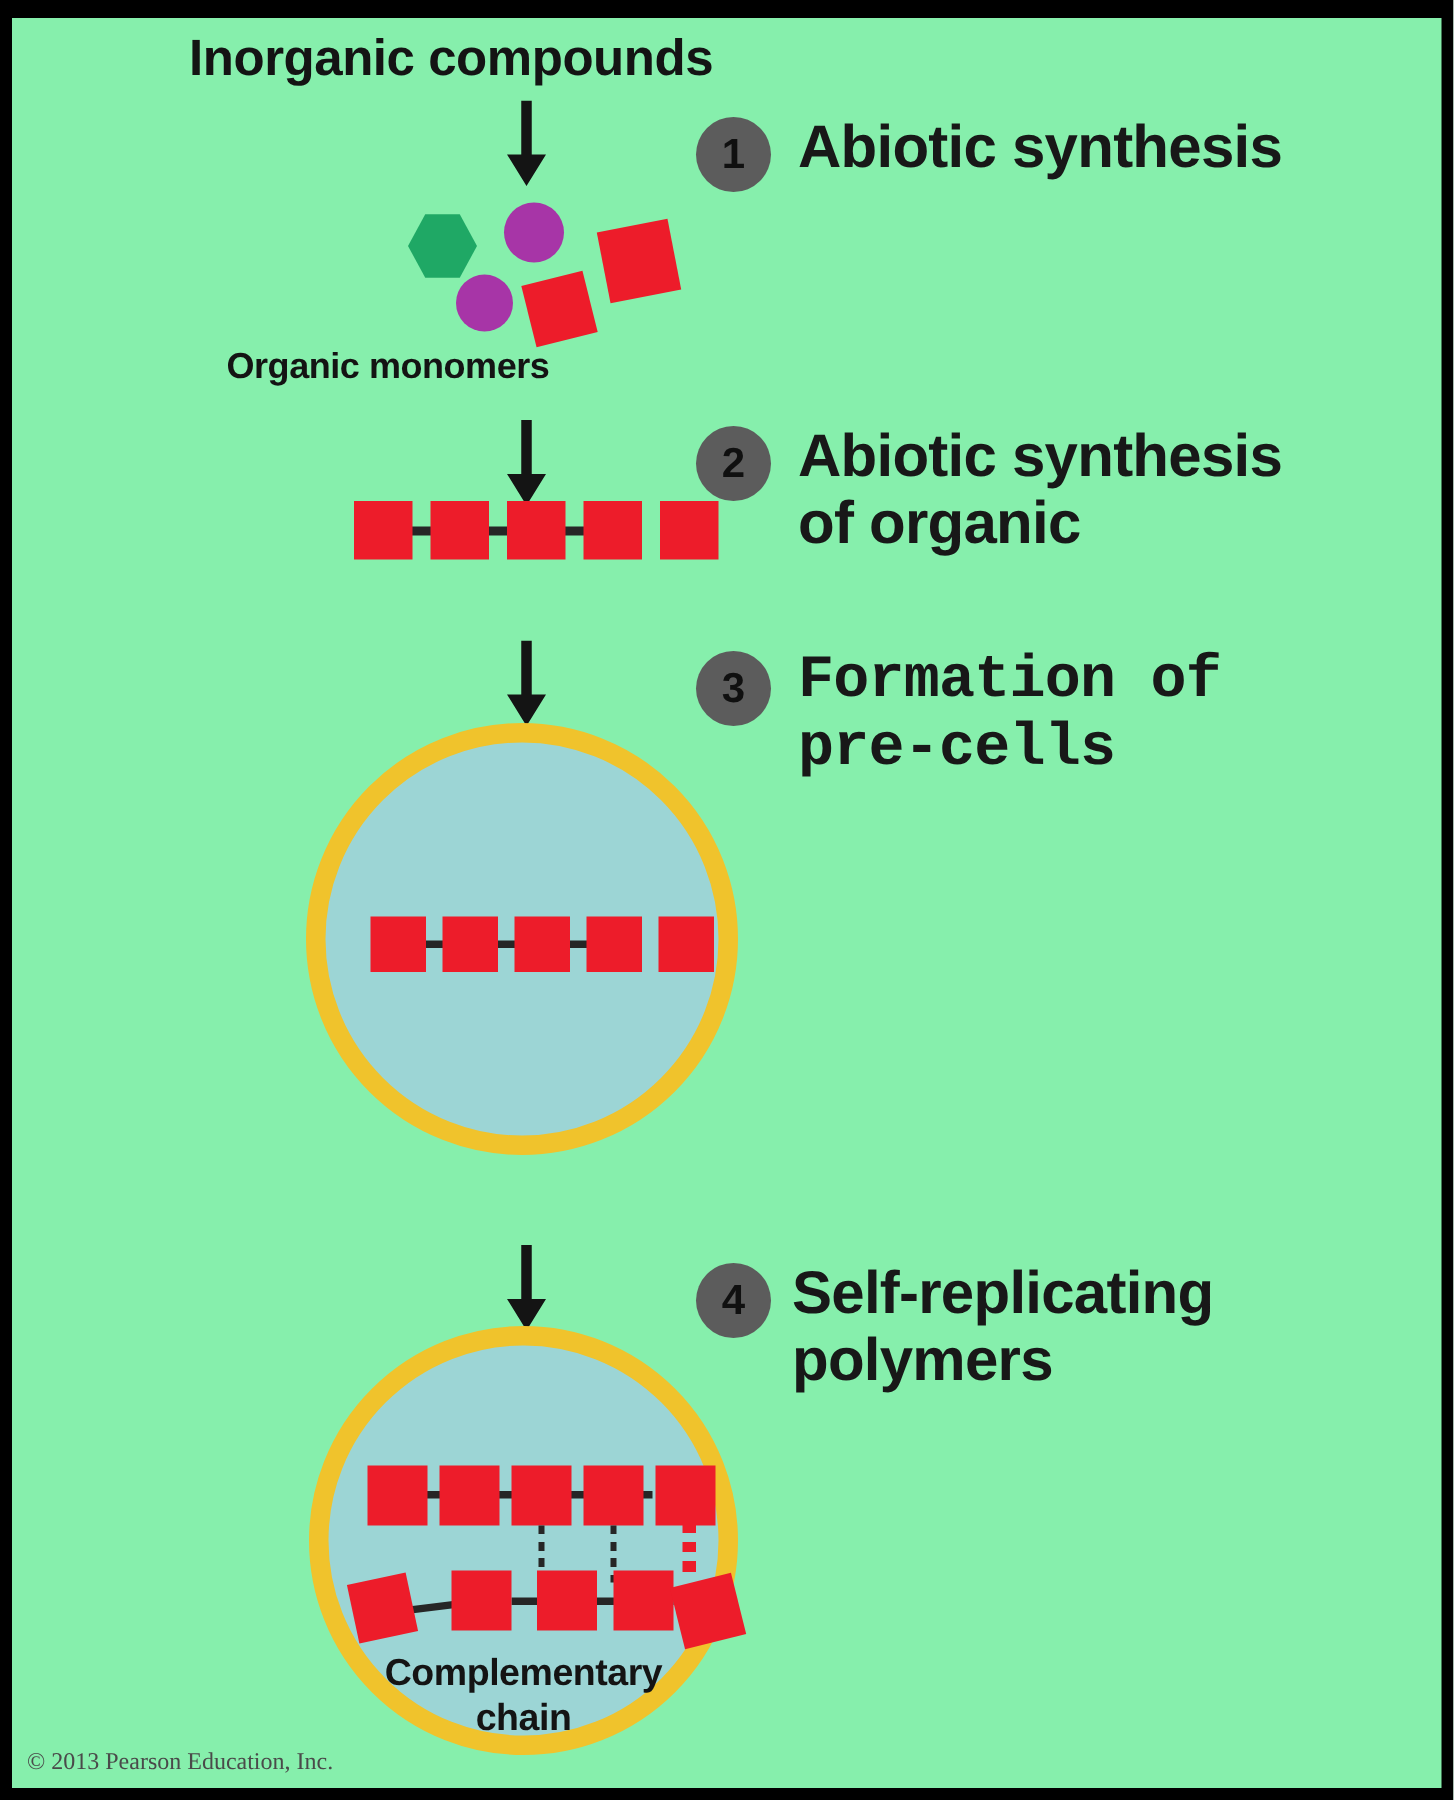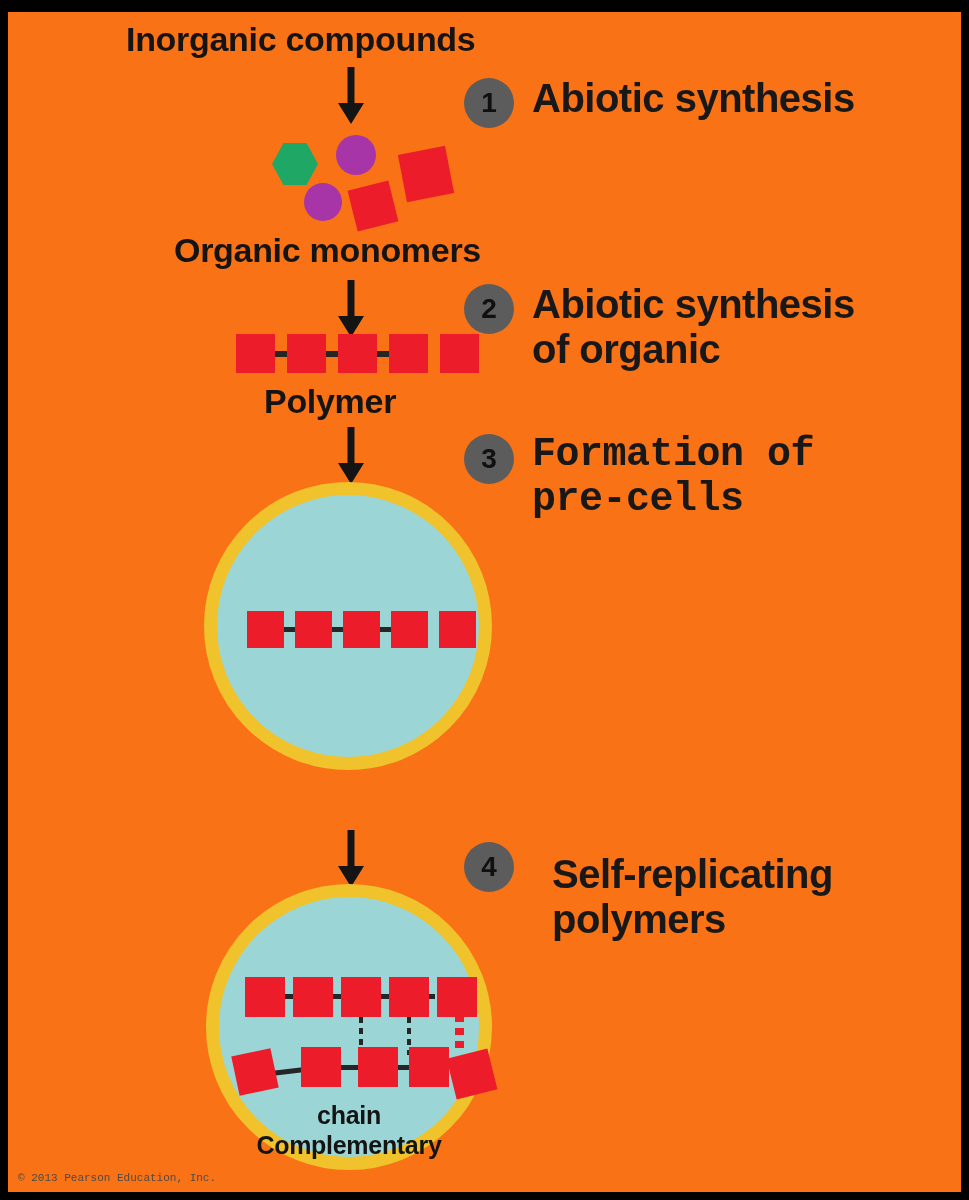--- a/index.html
+++ b/index.html
@@ -17,21 +17,21 @@
     height: 1200px;
     background: #000000;
     overflow: hidden;
   }
   #canvas {
     position: absolute;
     left: 8px;
     top: 12px;
     width: 953px;
     height: 1180px;
-    background: #f97316;
+    background: #86efac;
     overflow: hidden;
   }
 
   
   .label {
     position: absolute;
     font-weight: bold;
     color: #141414;
     white-space: nowrap;
     letter-spacing: -0.3px;
@@ -110,23 +110,23 @@
     font-size: 25px;
     line-height: 30px;
     width: 100%;
     letter-spacing: -0.3px;
   }
 
   .copyright {
     position: absolute;
     left: 10px;
     bottom: 8px;
-    font-size: 11px;
+    font-size: 16px;
     color: #4a4a4a;
-    font-family: Liberation Mono, monospace;
+    font-family: Liberation Serif, serif;
   }
 </style>
 </head>
 <body>
 
 <div id="page">
   <div id="canvas">
 
     <div class="label" style="left:118px; top:8px; font-size:34px;">Inorganic compounds</div>
 
@@ -140,42 +140,41 @@
     </div>
 
     <div style="position:absolute; left:258px; top:118px; width:200px; height:100px;">
       <div class="hexa" style="left:6px; top:12px; width:46px; height:44px;"></div>
       <div class="circ" style="left:70px; top:5px; width:40px; height:40px;"></div>
       <div class="circ" style="left:38px; top:53px; width:38px; height:38px;"></div>
       <div class="sq" style="left:136px; top:20px; width:48px; height:48px; transform:rotate(-11deg);"></div>
       <div class="sq" style="left:86px; top:55px; width:42px; height:42px; transform:rotate(-14deg);"></div>
     </div>
 
-    <div class="label" style="left:166px; top:219px; font-size:34px;">Organic monomers</div>
+    <div class="label" style="left:143px; top:219px; font-size:24px;">Organic monomers</div>
 
     <svg class="arrow" style="left:323px; top:268px;" viewBox="0 0 40 58">
       <path d="M16.5 0 H23.5 V36 H33 L20 57 L7 36 H16.5 Z" fill="#141414"></path>
     </svg>
 
     <div class="step-badge" style="left:456px; top:272px;">2</div>
     <div class="stage-text" style="left:524px; top:270px;">
       <div>Abiotic synthesis</div>
       <div>of organic</div>
     </div>
 
     <div style="position:absolute; left:228px; top:322px; width:220px; height:42px;">
       <div class="link" style="left:32px; top:17px; width:158px; height:6px;"></div>
       <div class="sq" style="left:0px;   top:0px; width:39px; height:39px;"></div>
       <div class="sq" style="left:51px;  top:0px; width:39px; height:39px;"></div>
       <div class="sq" style="left:102px; top:0px; width:39px; height:39px;"></div>
       <div class="sq" style="left:153px; top:0px; width:39px; height:39px;"></div>
       <div class="sq" style="left:204px; top:0px; width:39px; height:39px;"></div>
     </div>
 
-    <div class="label" style="left:256px; top:370px; font-size:34px;">Polymer</div>
 
     <svg class="arrow" style="left:323px; top:415px;" viewBox="0 0 40 58">
       <path d="M16.5 0 H23.5 V36 H33 L20 57 L7 36 H16.5 Z" fill="#141414"></path>
     </svg>
 
     <div class="step-badge" style="left:456px; top:422px;">3</div>
     <div class="stage-text" style="left:524px; top:420px;font-family:Liberation Mono, monospace;">
       <div>Formation of</div>
       <div>pre-cells</div>
     </div>
@@ -190,21 +189,21 @@
         <div class="sq" style="left:192px; top:0px; width:37px; height:37px;"></div>
       </div>
     </div>
 
 
     <svg class="arrow" style="left:323px; top:818px;" viewBox="0 0 40 58">
       <path d="M16.5 0 H23.5 V36 H33 L20 57 L7 36 H16.5 Z" fill="#141414"></path>
     </svg>
 
     <div class="step-badge" style="left:456px; top:830px;">4</div>
-    <div class="stage-text" style="left:544px; top:828px;margin-top:12px;">
+    <div class="stage-text" style="left:520px; top:828px;">
       <div>Self-replicating</div>
       <div>polymers</div>
     </div>
 
     <div class="cell" style="left:198px; top:872px; width:286px; height:286px;">
 
       <div style="position:absolute; left:26px; top:80px; width:224px; height:44px;">
         <div class="link" style="left:33px; top:17px; width:157px; height:5px;"></div>
         <div class="sq" style="left:0px;   top:0px; width:40px; height:40px;"></div>
         <div class="sq" style="left:48px;  top:0px; width:40px; height:40px;"></div>
@@ -222,21 +221,21 @@
         <div class="link" style="left:36px; top:22px; width:34px; height:5px; transform:rotate(-7deg);"></div>
         <div class="link" style="left:106px; top:18px; width:108px; height:5px;"></div>
         <div class="sq" style="left:0px;   top:5px; width:40px; height:40px; transform:rotate(-12deg);"></div>
         <div class="sq" style="left:66px;  top:0px; width:40px; height:40px;"></div>
         <div class="sq" style="left:123px; top:0px; width:40px; height:40px;"></div>
         <div class="sq" style="left:174px; top:0px; width:40px; height:40px;"></div>
         <div class="sq" style="left:216px; top:6px; width:42px; height:42px; transform:rotate(-14deg);"></div>
       </div>
 
       <div class="cell-caption" style="left:0px; top:203px;">
+        <div>Complementary</div>
         <div>chain</div>
-        <div>Complementary</div>
       </div>
     </div>
 
     <div class="copyright">© 2013 Pearson Education, Inc.</div>
 
   </div>
 </div>
 
 </body></html>

